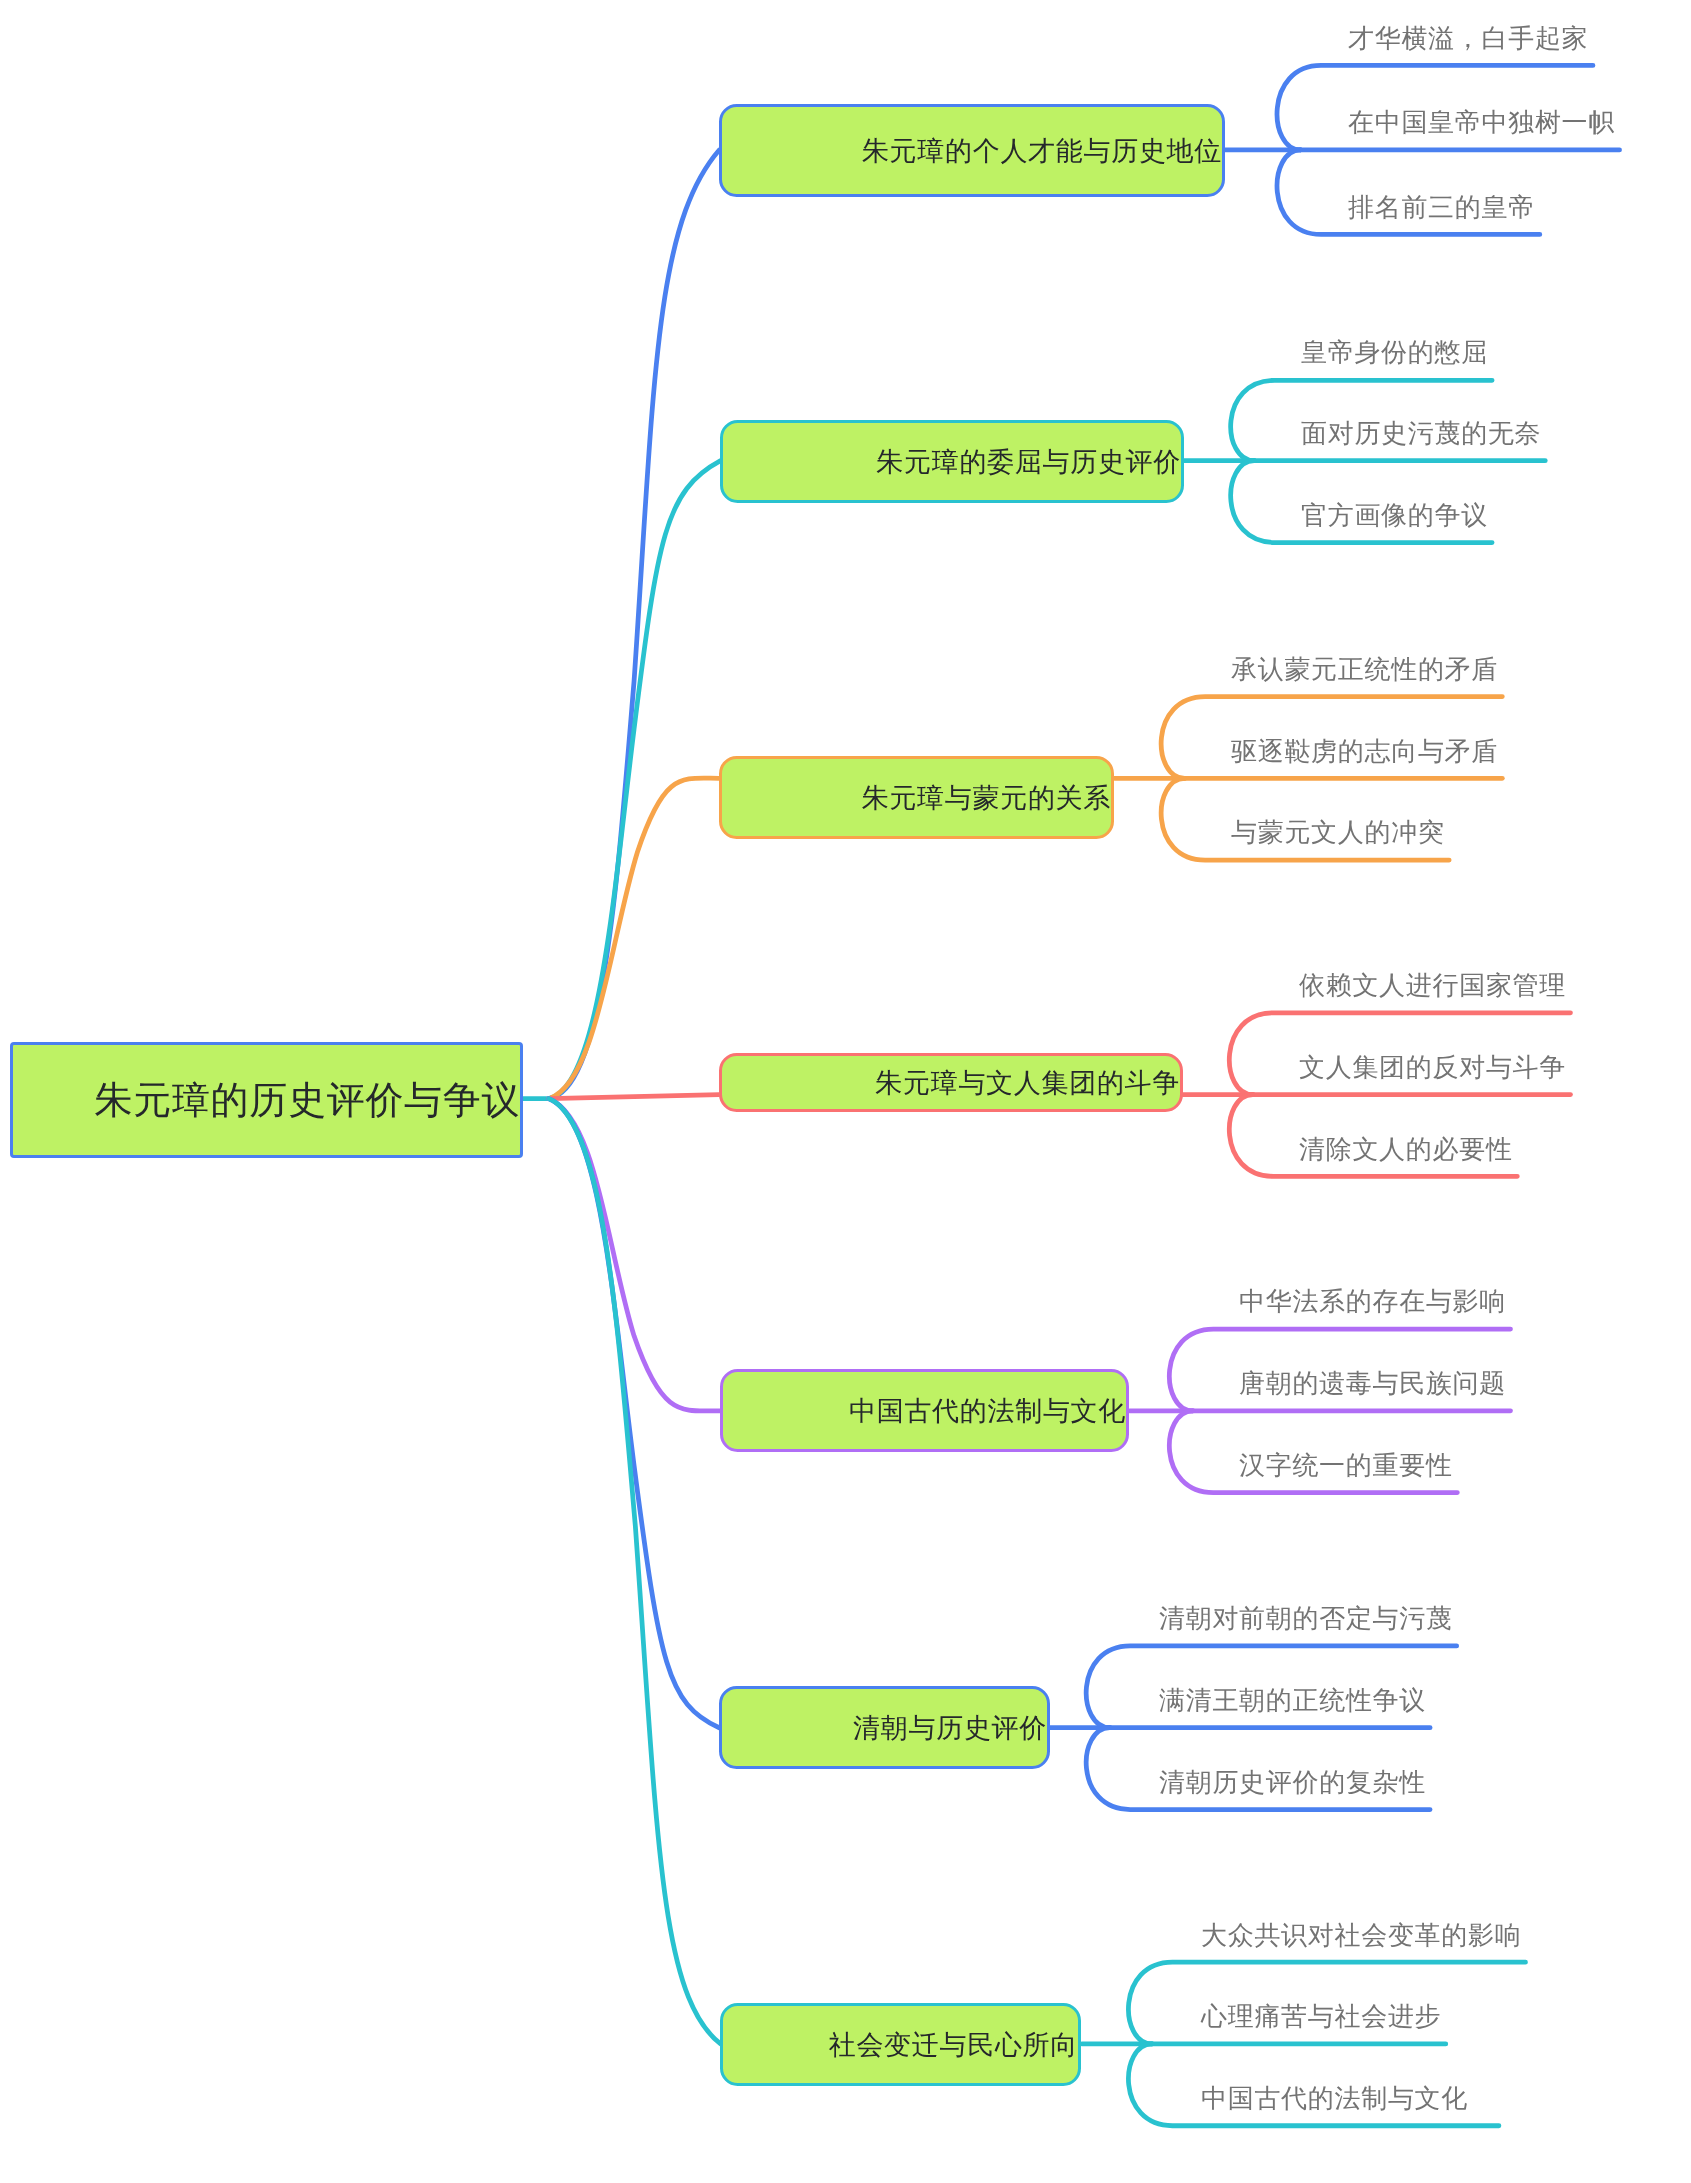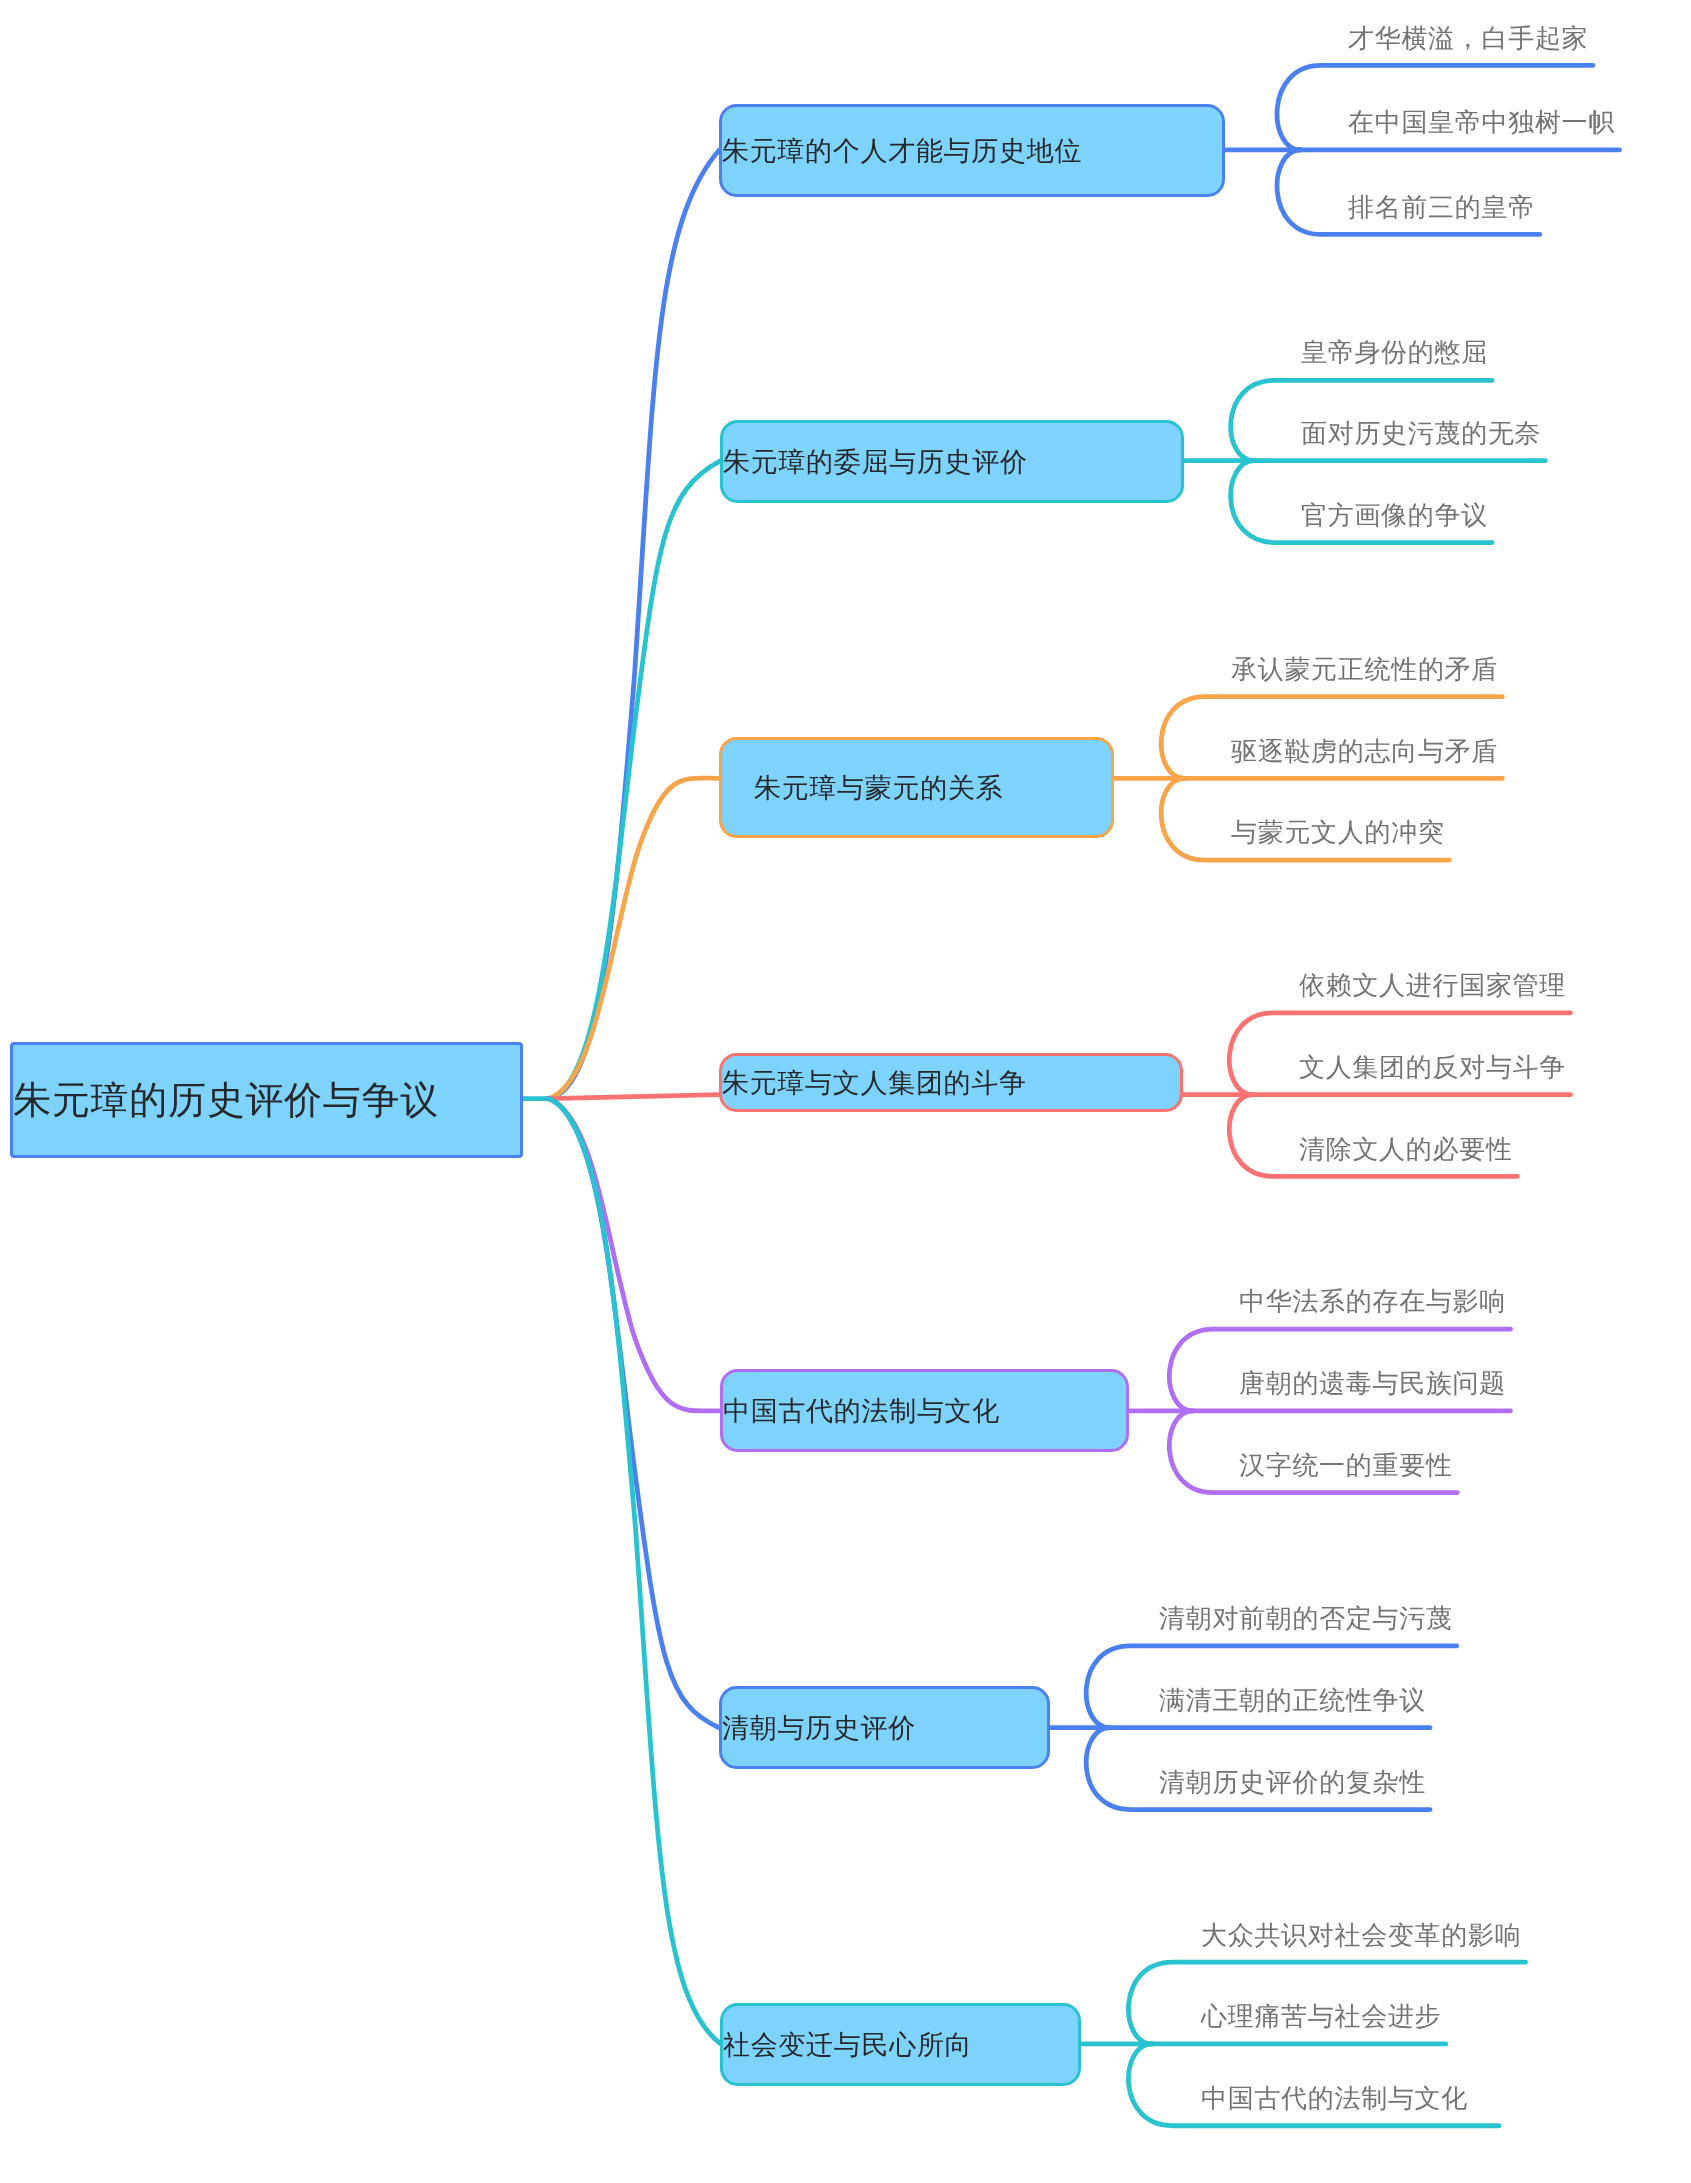--- a/index.html
+++ b/index.html
@@ -25,27 +25,27 @@
     position: absolute;
     left: 0;
     top: 0;
     width: 1692px;
     height: 2183px;
     pointer-events: none;
   }
   .node {
     position: absolute;
     box-sizing: border-box;
-    background: #7dd3fc;
+    background: #bef264;
     border-style: solid;
     border-width: 3.4px;
     border-radius: 17.7px;
     display: flex;
     align-items: center;
-    justify-content: flex-start;
+    justify-content: flex-end;
     white-space: nowrap;
     color: #25282b;
     letter-spacing: 0.7px;
   }
   .node-root {
     border-radius: 4px;
     font-size: 38px;
   }
   .node-branch {
     font-size: 27px;
@@ -125,21 +125,21 @@
   </div>
 
   <div class="node node-branch" style="left:719px; top:104px; width:506px; height:93px; border-color:#4a80f0;">
     <span>朱元璋的个人才能与历史地位</span>
   </div>
 
   <div class="node node-branch" style="left:720px; top:420px; width:464px; height:83px; border-color:#29c2cf;">
     <span>朱元璋的委屈与历史评价</span>
   </div>
 
-  <div class="node node-branch" style="left:719px; top:737px; width:395px; height:101px; border-color:#f7a44a;padding-left:32px;">
+  <div class="node node-branch" style="left:719px; top:756px; width:395px; height:83px; border-color:#f7a44a;padding-left:32px;">
     <span>朱元璋与蒙元的关系</span>
   </div>
 
   <div class="node node-branch" style="left:719px; top:1053px; width:464px; height:59px; border-color:#fa7272;">
     <span>朱元璋与文人集团的斗争</span>
   </div>
 
   <div class="node node-branch" style="left:720px; top:1369px; width:409px; height:83px; border-color:#b06ef5;">
     <span>中国古代的法制与文化</span>
   </div>

